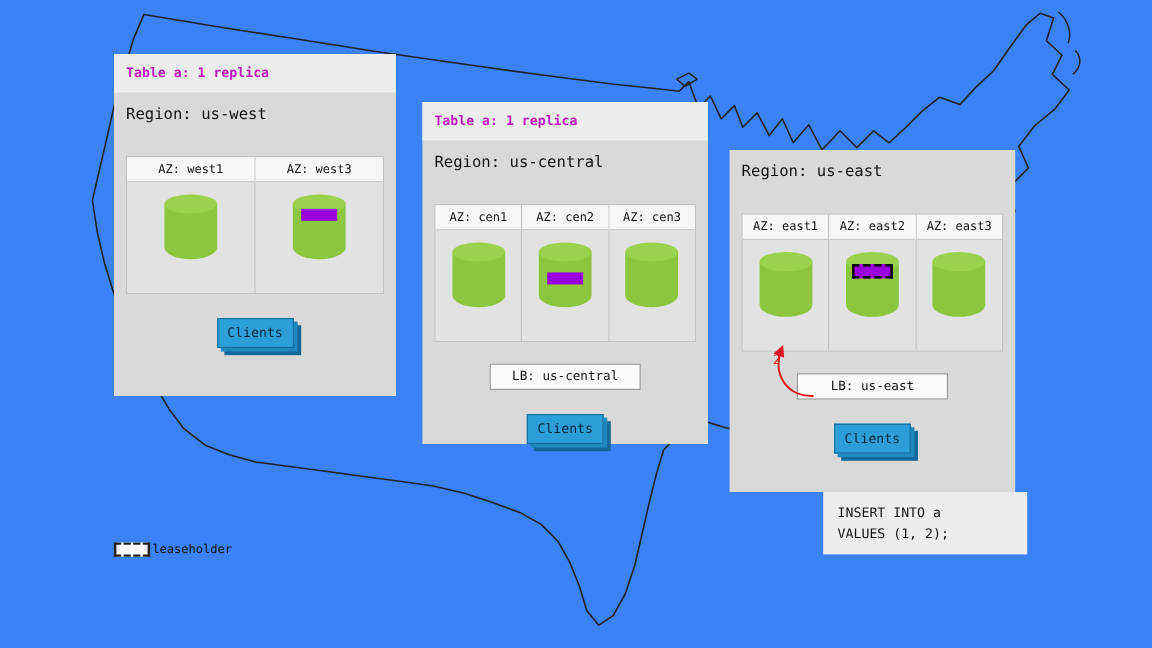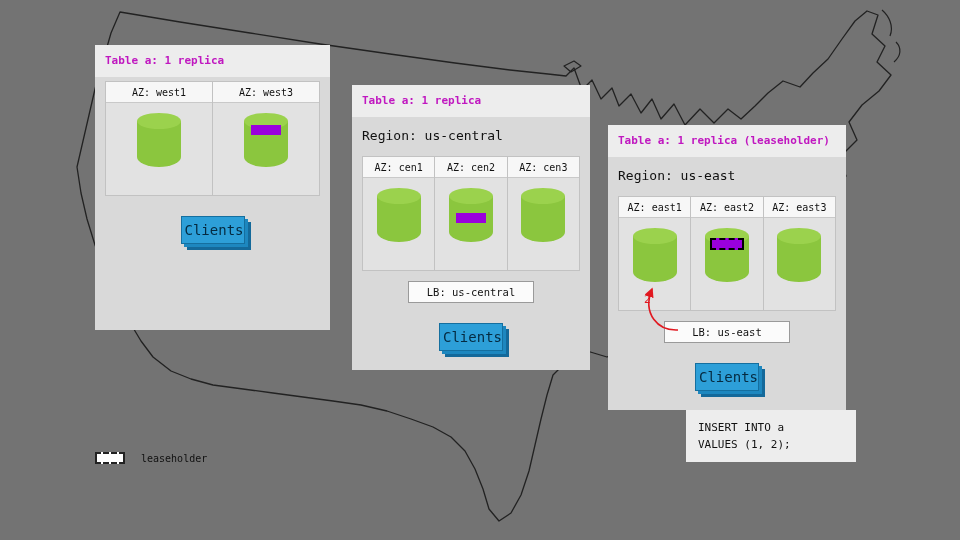--- a/index.html
+++ b/index.html
@@ -1,31 +1,31 @@
 <!DOCTYPE html>
 <html><head>
 <meta charset="utf-8">
 <style>
   html,body { margin:0; padding:0; background:#fff; }
   .stage {
     position:relative; width:960px; height:540px; overflow:hidden;
-    background:#737373; font-family:"DejaVu Sans Mono","Liberation Mono",monospace;
+    background:#3b82f6; font-family:"DejaVu Sans Mono","Liberation Mono",monospace;
   }
   svg.map { position:absolute; left:0; top:0; z-index:0; }
   svg.overlay { position:absolute; left:0; top:0; z-index:5; pointer-events:none; }
 
   .panel { position:absolute; background:#d9d9d9; z-index:2; }
   .table-strip {
     height:32px; line-height:32px; background:#ededed;
     color:#c018c0; font-size:11px; font-weight:bold; padding:0 10px;
     white-space:nowrap; overflow:hidden;
   }
   .region-title { font-size:13px; color:#111; padding:11px 10px 9px 10px; }
 
-  .az-row { display:flex; margin:4px 10px; border:1px solid #c2c2c2; background:#e2e2e2; }
+  .az-row { display:flex; margin:18px 10px; border:1px solid #c2c2c2; background:#e2e2e2; }
   .az-cell { flex:1; border-right:1px solid #c2c2c2; background:#e2e2e2; }
   .az-cell:last-child { border-right:none; }
   .az-header {
     background:#f7f7f7; border-bottom:1px solid #c9c9c9;
     font-size:10px; text-align:center; padding:5px 0 4px 0; color:#111;
     white-space:nowrap;
   }
   .az-body { height:92px; position:relative; display:flex; justify-content:center; }
 
   .cyl {
@@ -42,34 +42,34 @@
   .replica--mid { top:17px; }
   .replica--lease { top:2px; left:5px; width:30px; height:8px; border:2px dashed #000; }
 
   .lb-box {
     margin:10px auto 0 auto; width:max-content; min-width:100px;
     background:#fbfbfb; border:1px solid #9a9a9a; font-size:10.5px;
     text-align:center; padding:4px 12px; color:#111; position:relative; z-index:3;
   }
   .clients {
     margin:20px auto 0 auto; width:62px; background:#2d9fd8;
-    border:1px solid #156f9f; text-align:right; font-size:14px;
+    border:1px solid #156f9f; text-align:center; font-size:11px;
     padding:5px 0; color:#052a40;
     box-shadow:3px 3px 0 #1d87bf, 6px 6px 0 #14699a;
   }
 
   .insert-box {
     position:absolute; left:686px; top:410px; width:158px; z-index:2;
     background:#ededed; font-size:11px; padding:9px 0 9px 12px;
     color:#111; line-height:1.55;
   }
 
   .legend {
     position:absolute; left:95px; top:452px; z-index:2;
-    display:flex; align-items:center; gap:16px; font-size:10px; color:#111;
+    display:flex; align-items:center; gap:2px; font-size:10px; color:#111;
   }
   .legend-swatch { width:26px; height:8px; border:2px dashed #222; background:#fff; }
 </style>
 </head>
 <body>
 
 <div class="stage">
 
   <svg class="map" width="960" height="540" viewBox="0 0 960 540">
     <path fill="none" stroke="#222" stroke-width="1.3" stroke-linejoin="round" d="M120,12 L180,22 250,33 320,44 390,54 455,63 510,70 548,74 566,76
@@ -84,20 +84,21 @@
          521,495 511,513 499,521 489,509 483,489 475,469 465,451 451,437
          433,427 411,419 387,411 361,405 333,401 303,397 273,393 243,389
          213,385 191,379 171,371 153,357 141,341 129,321 117,297 105,271
          95,245 87,219 81,193 77,167 83,141 89,115 95,89 103,61 111,33 Z"></path>
     <path fill="none" stroke="#222" stroke-width="1.2" stroke-linejoin="round" d="M564,66 l10,-5 7,5 -10,6 z"></path>
     <path fill="none" stroke="#222" stroke-width="1.2" d="M882,10 c7,6 12,16 8,26 M896,42 c6,6 5,14 -2,20"></path>
   </svg>
 
   <div class="panel" style="left:95px; top:45px; width:235px; height:285px;">
     <div class="table-strip">Table a: 1 replica</div>
+    <div class="region-title">Region: us-west</div>
     <div class="az-row">
       <div class="az-cell">
         <div class="az-header">AZ: west1</div>
         <div class="az-body">
           <div class="cyl"></div>
         </div>
       </div>
       <div class="az-cell">
         <div class="az-header">AZ: west3</div>
         <div class="az-body">
@@ -133,21 +134,20 @@
         <div class="az-body">
           <div class="cyl"></div>
         </div>
       </div>
     </div>
     <div class="lb-box">LB: us-central</div>
     <div class="clients">Clients</div>
   </div>
 
   <div class="panel" style="left:608px; top:125px; width:238px; height:285px;">
-    <div class="table-strip">Table a: 1 replica (leaseholder)</div>
     <div class="region-title">Region: us-east</div>
     <div class="az-row">
       <div class="az-cell">
         <div class="az-header">AZ: east1</div>
         <div class="az-body">
           <div class="cyl"></div>
         </div>
       </div>
       <div class="az-cell">
         <div class="az-header">AZ: east2</div>

